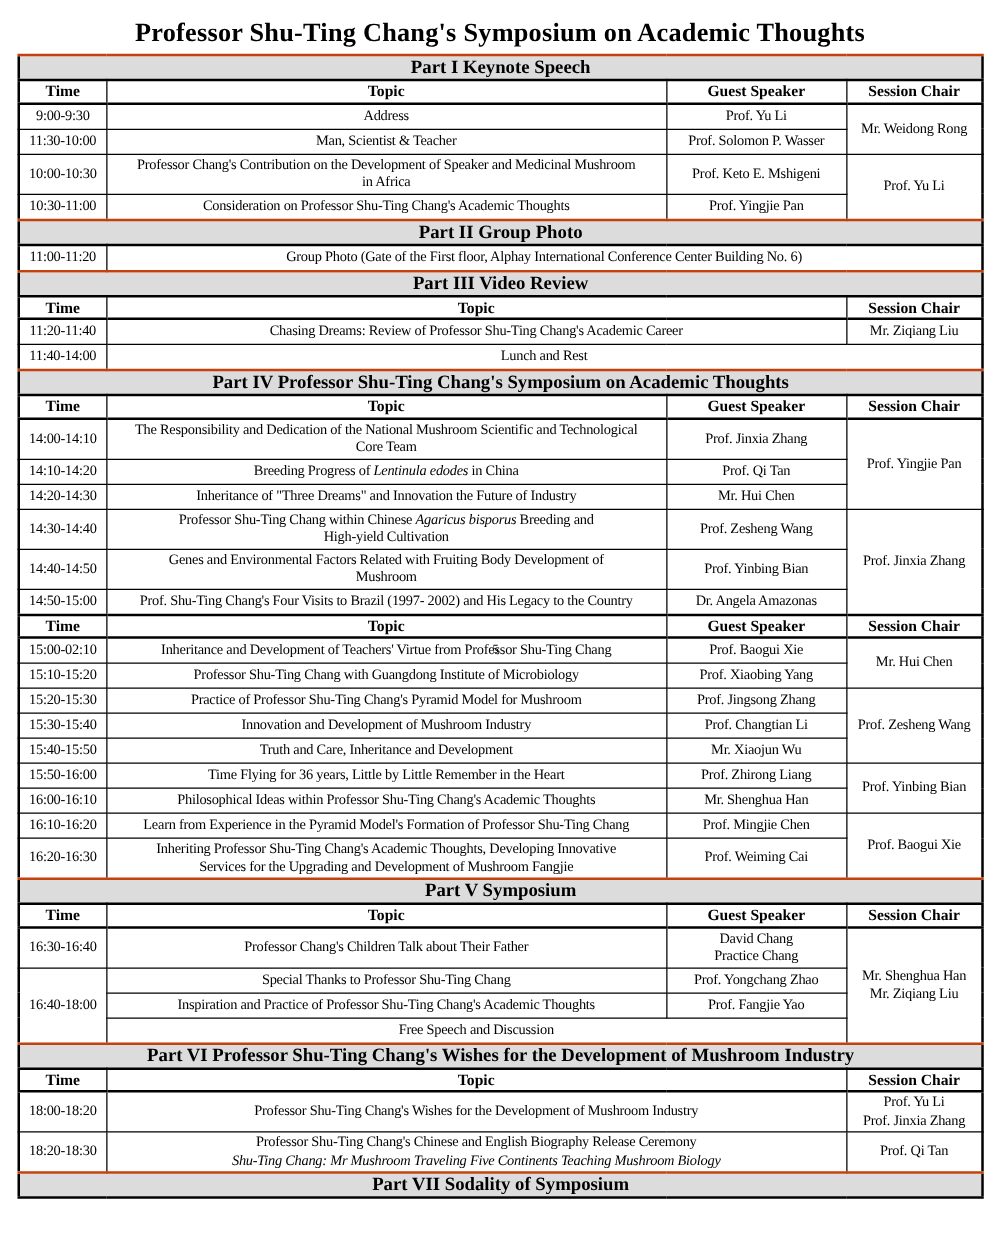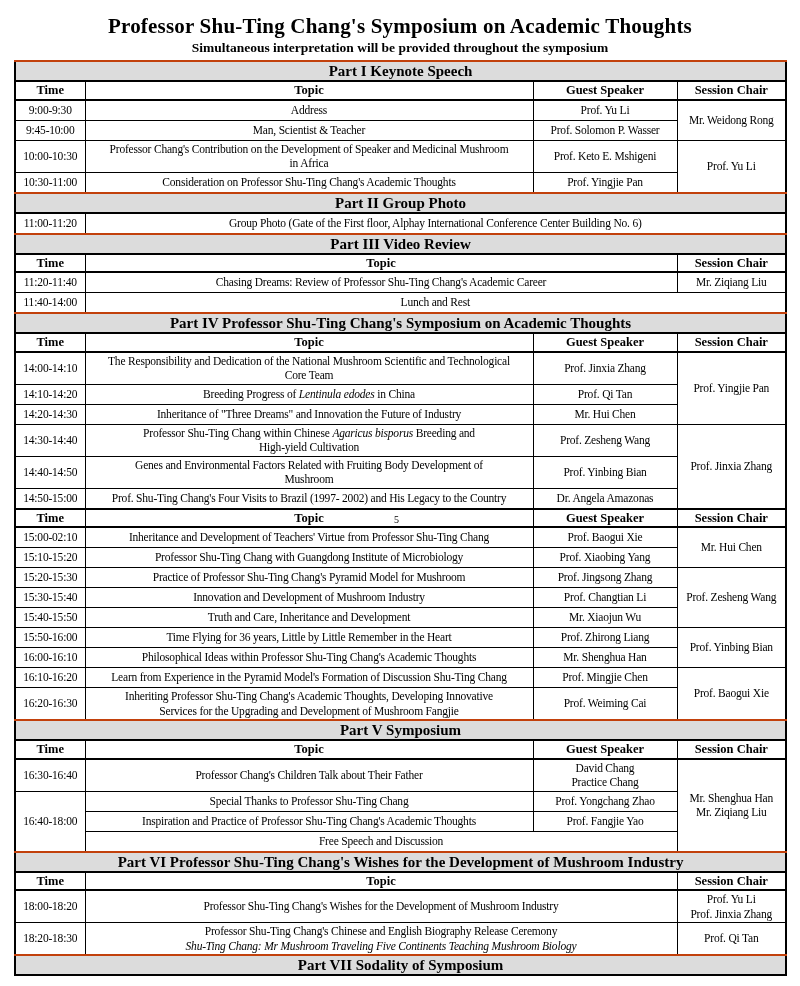--- a/index.html
+++ b/index.html
@@ -20,21 +20,20 @@
   tr.cols-row th{border-top:2px solid #000;border-bottom:2px solid #000;
         font-weight:bold;font-size:12.5px;height:13px;letter-spacing:0;}
   td .ln{white-space:nowrap;}
   #stray{position:absolute;left:394px;top:514px;font-size:10px;letter-spacing:0;}
 </style>
 </head>
 <body>
 
 <div id="page">
   <div id="doc-title">Professor Shu-Ting Chang's  Symposium on Academic Thoughts</div>
-  <div id="note-line">Simultaneous interpretation will be provided throughout the symposium</div>
 
   <table>
     <colgroup>
       <col style="width:70px">
         <col style="width:448px">
         <col style="width:144px">
         <col style="width:109px">
     </colgroup>
     <tbody id="tbody">
         <tr class="section-row">
@@ -55,21 +54,21 @@
           </td>
           <td>
             <div class="ln">Prof. Yu Li</div>
           </td>
           <td rowspan="2">
             <div class="ln">Mr. Weidong Rong</div>
           </td>
         </tr>
         <tr>
           <td>
-            <div class="ln">9:45-10:00</div>
+            <div class="ln">11:30-10:00</div>
           </td>
           <td>
             <div class="ln">Man, Scientist &amp; Teacher</div>
           </td>
           <td>
             <div class="ln">Prof. Solomon P. Wasser</div>
           </td>
         </tr>
         <tr>
           <td>
@@ -309,21 +308,21 @@
           </td>
           <td>
             <div class="ln">Mr. Shenghua Han</div>
           </td>
         </tr>
         <tr>
           <td>
             <div class="ln">16:10-16:20</div>
           </td>
           <td>
-            <div class="ln">Learn from Experience in the Pyramid Model's Formation of  Discussion Shu-Ting Chang</div>
+            <div class="ln">Learn from Experience in the Pyramid Model's Formation of  Professor Shu-Ting Chang</div>
           </td>
           <td>
             <div class="ln">Prof. Mingjie Chen</div>
           </td>
           <td rowspan="2">
             <div class="ln">Prof. Baogui Xie</div>
           </td>
         </tr>
         <tr>
           <td>

